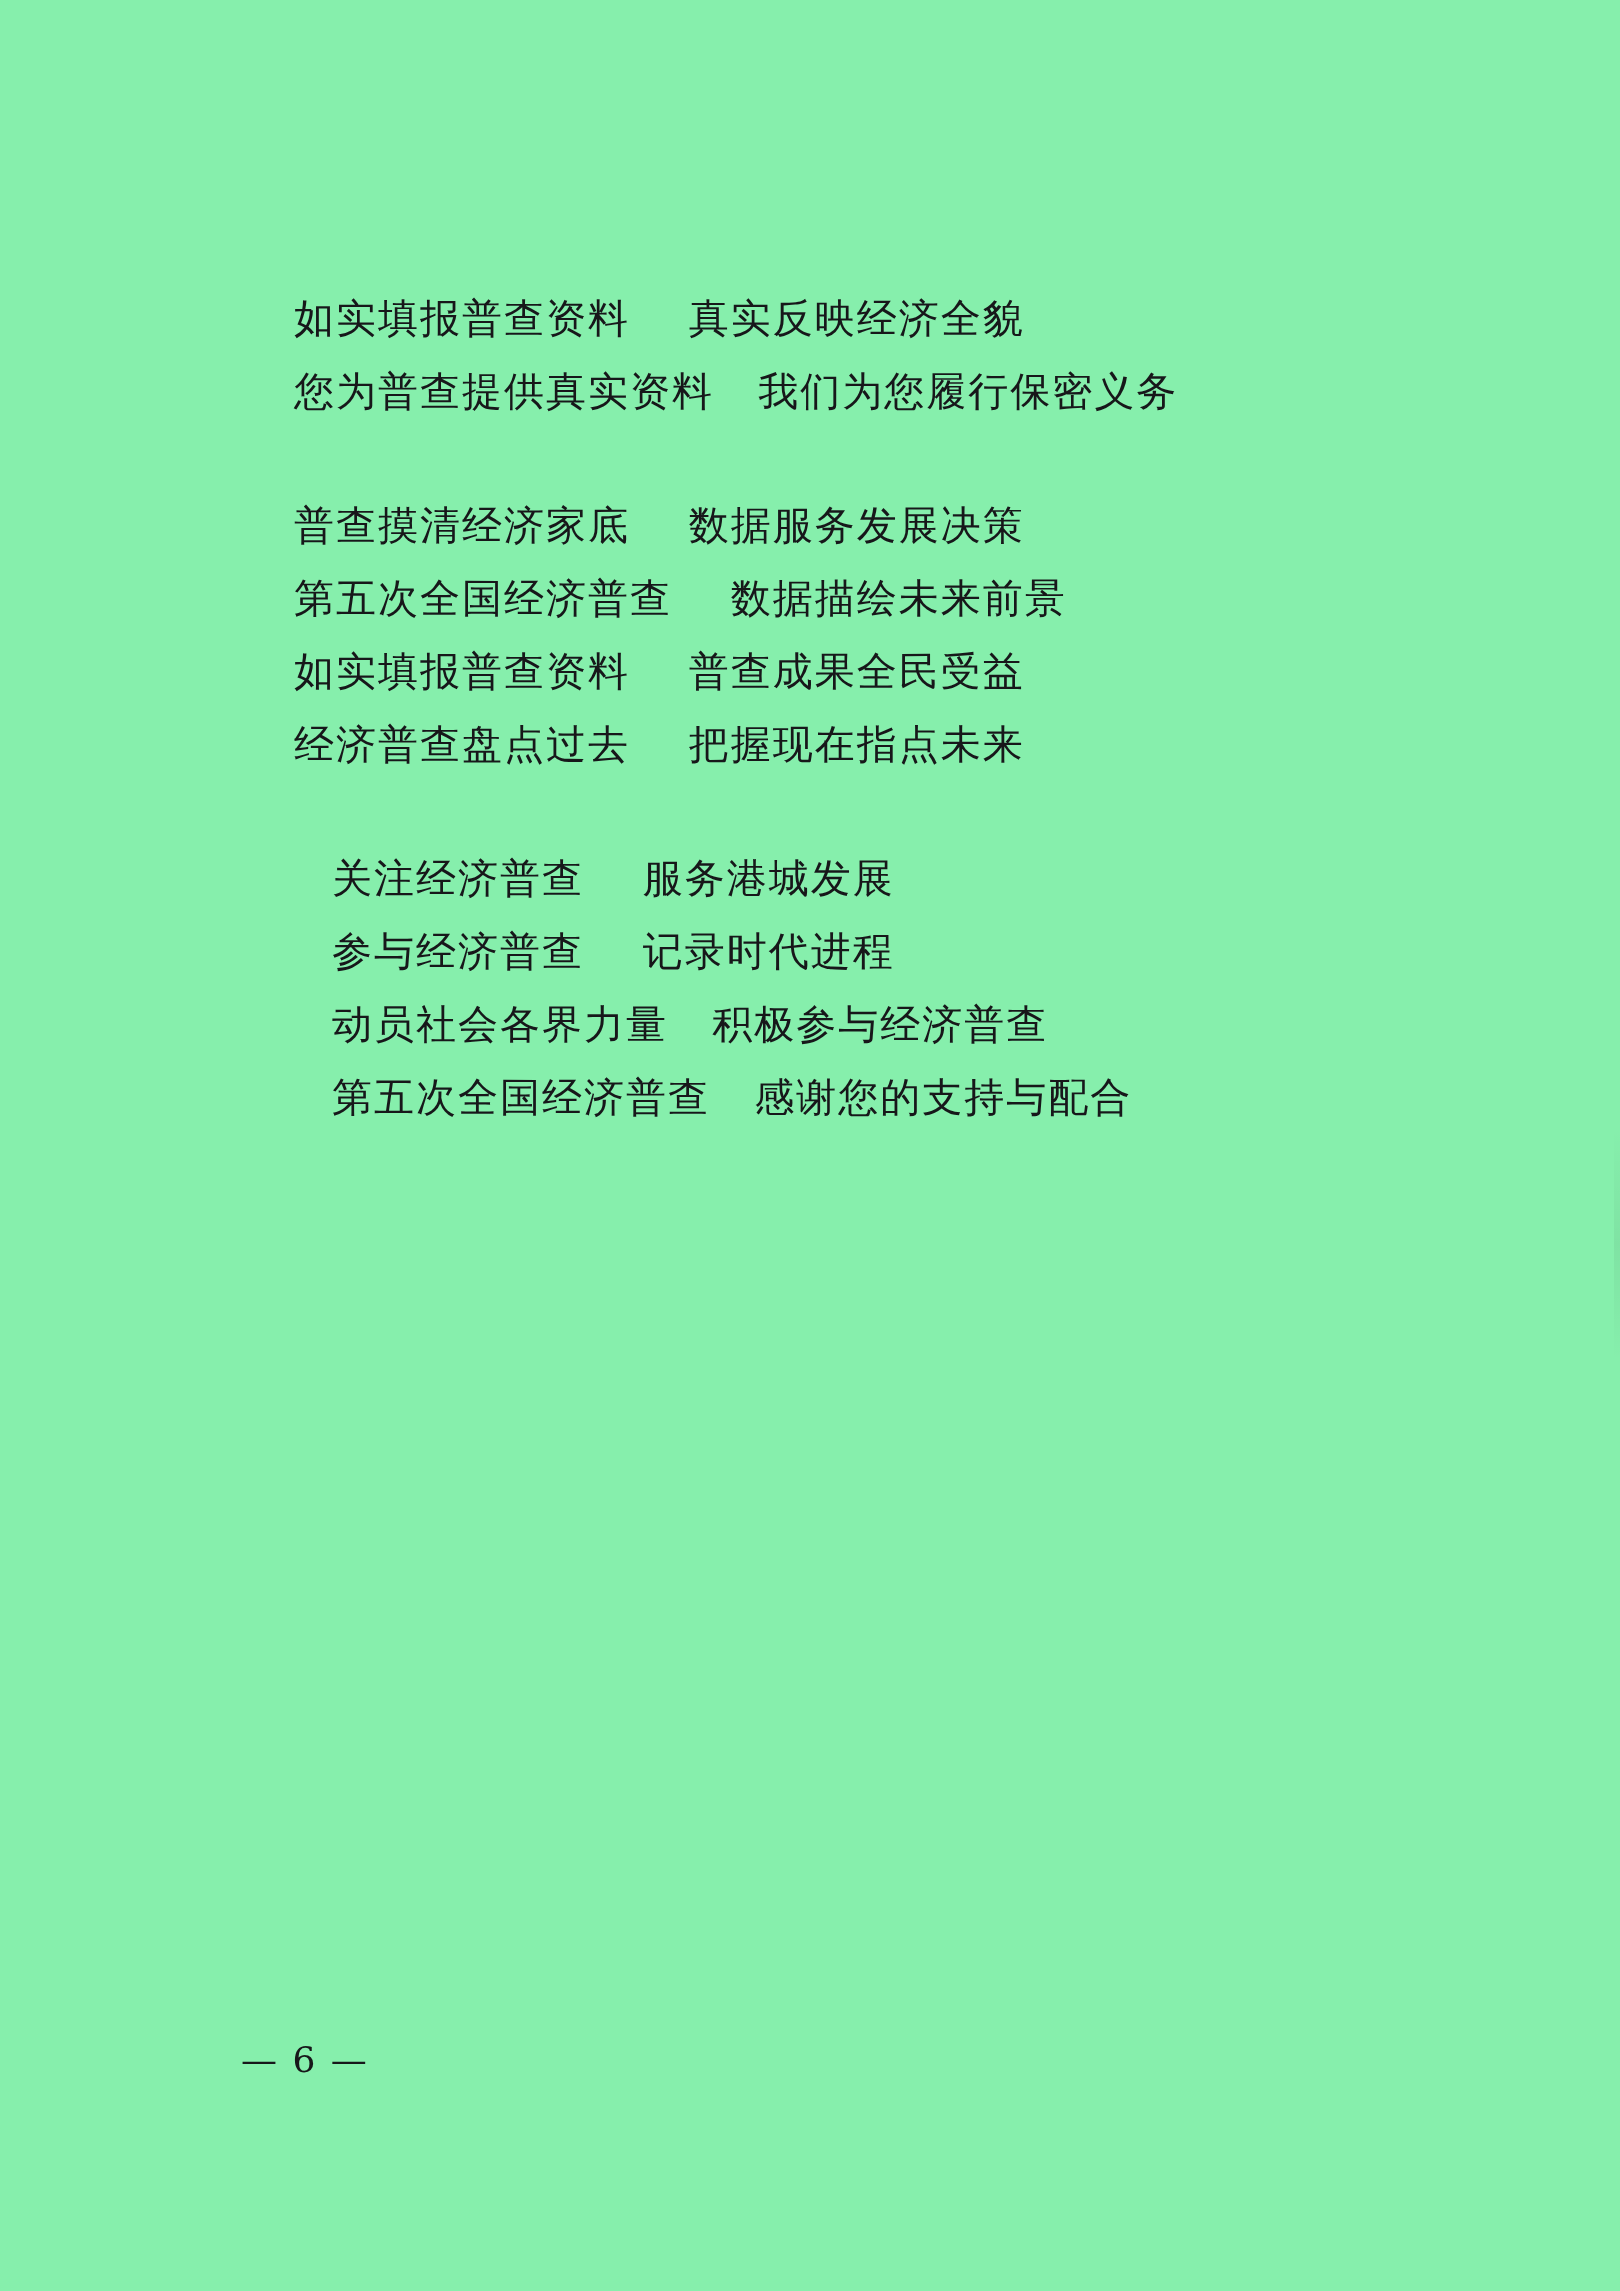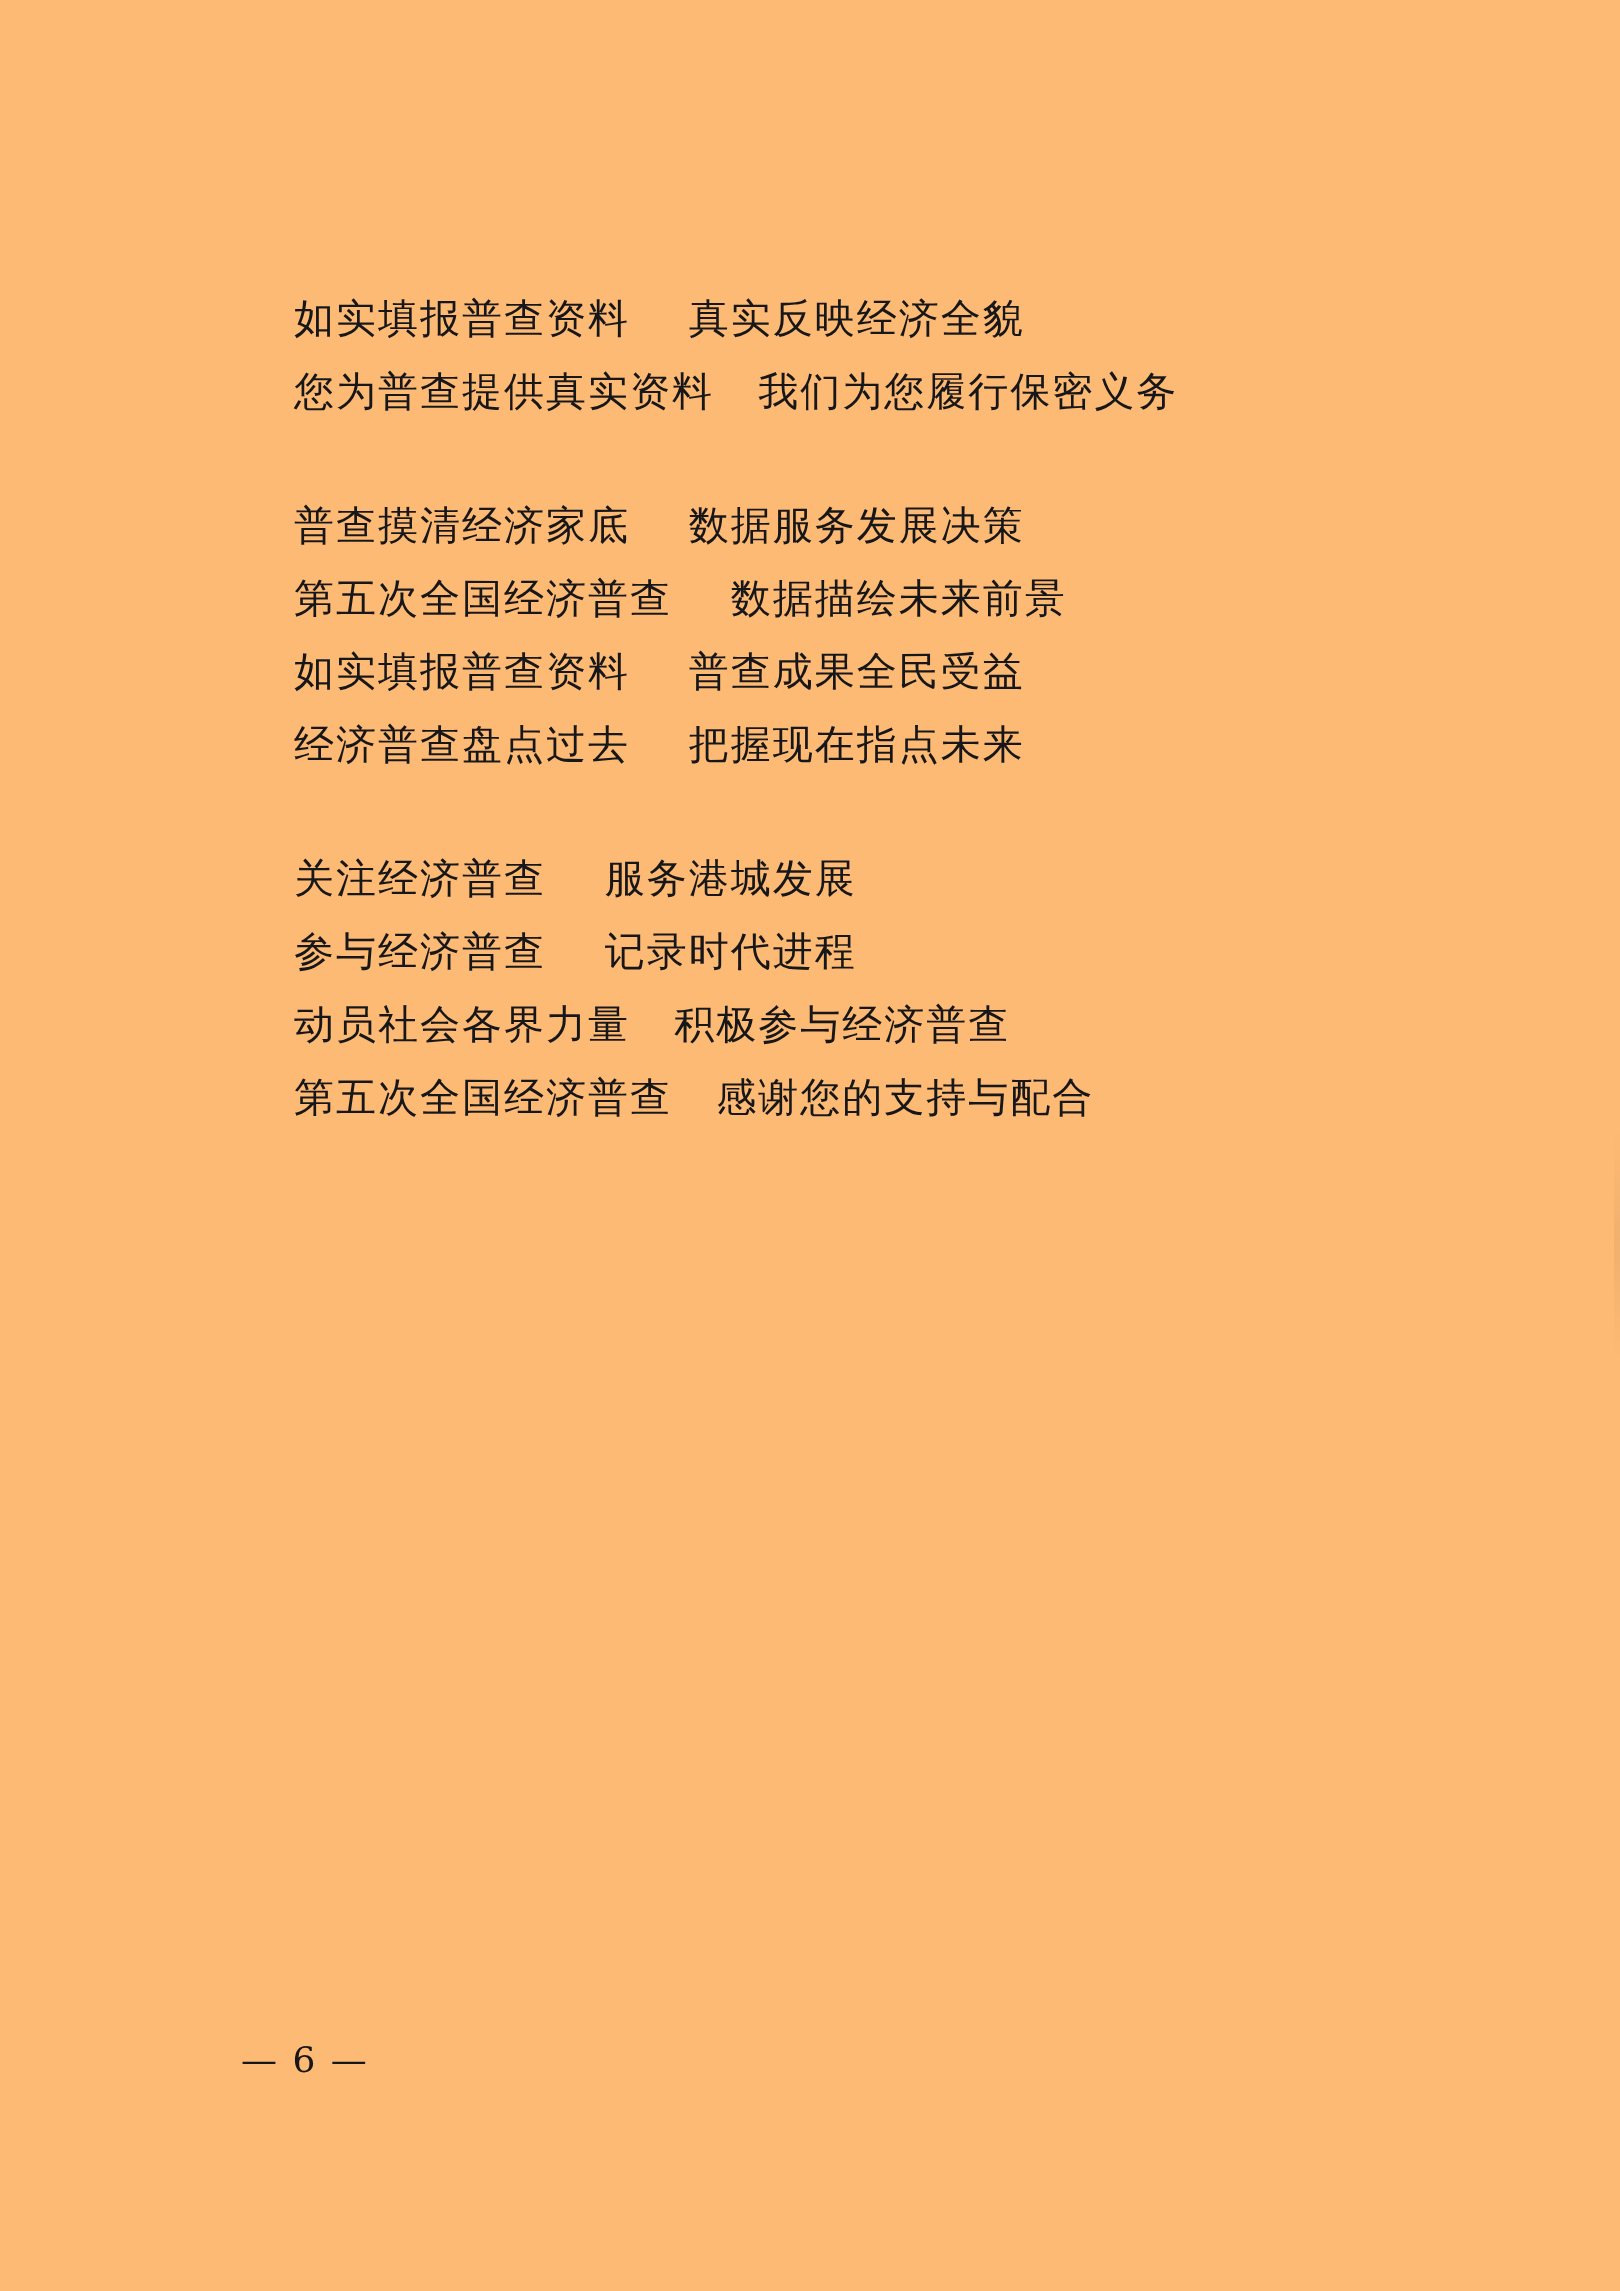--- a/index.html
+++ b/index.html
@@ -13,36 +13,37 @@
     height: 2292px;
     position: relative;
     font-family: "DejaVu Serif", "Liberation Serif", serif;
     color: #111111;
     overflow: hidden;
   }
 
   .page {
     position: absolute;
     inset: 0;
-    background: #fdba74;
+    background: #86efac;
   }
 
   .content {
     position: absolute;
     left: 294px;
     top: 282px;
     width: 1078px;
   }
 
   .slogan-group {
     margin: 0 0 61px 0;
     padding: 0;
   }
   .slogan-group:last-of-type {
     margin-bottom: 0;
+    margin-left: 38px;
   }
 
   .slogan-line {
     font-size: 40px;
     line-height: 73px;
     letter-spacing: 2px;
     white-space: pre;
     color: #17171a;
     font-family: "DejaVu Serif", "Liberation Serif", serif;
     font-weight: 400;

